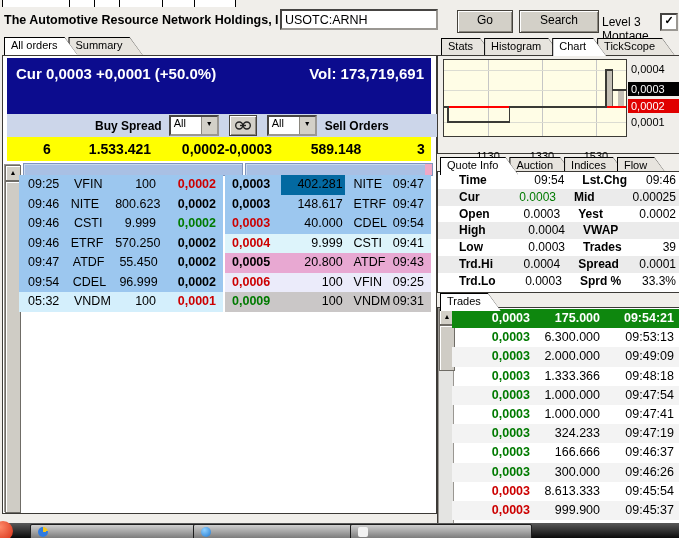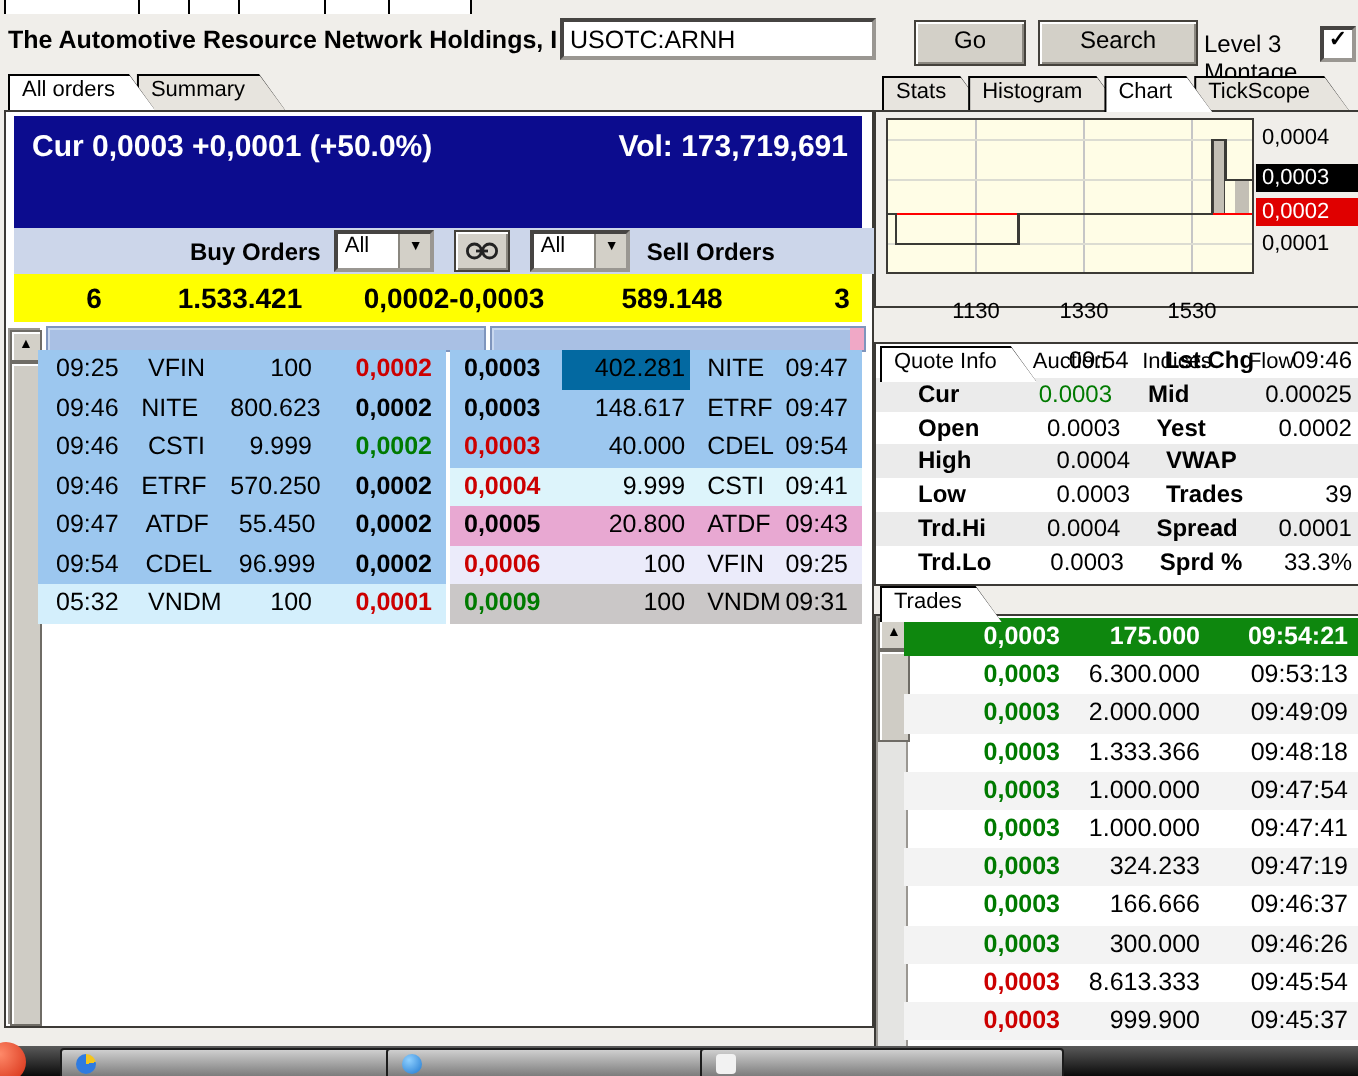--- a/index.html
+++ b/index.html
@@ -160,21 +160,21 @@
       </div>
   </div>
 
   <div class="abs left-panel">
     <div class="abs navy">
       <span class="cur-text">Cur 0,0003 +0,0001 (+50.0%)</span>
       <span class="vol-text">Vol: 173,719,691</span>
     </div>
 
     <div class="abs controls" style="padding-left:88px">
-      <span>Buy Orders</span>
+      <span>Buy Spread</span>
       <span class="combo" style="margin-left:7px">
         <span class="cv">All</span>
         <span class="cb">▼</span>
       </span>
       <span class="chain-btn" style="margin-left:10px">
         <svg width="16" height="9" viewBox="0 0 16 9">
           <rect x="0.7" y="1" width="7" height="7" rx="3.5" fill="none" stroke="#222" stroke-width="1.4"></rect>
           <rect x="8.3" y="1" width="7" height="7" rx="3.5" fill="none" stroke="#222" stroke-width="1.4"></rect>
           <line x1="5" y1="4.5" x2="11" y2="4.5" stroke="#222" stroke-width="1.4"></line>
         </svg>
@@ -312,21 +312,21 @@
     </div>
     <span class="xtick" style="left:30px">1130</span>
     <span class="xtick" style="left:84px">1330</span>
     <span class="xtick" style="left:138px">1530</span>
     <span class="ytick" style="top:6px">0,0004</span>
     <span class="ytick black-highlight" style="top:26px">0,0003</span>
     <span class="ytick red-highlight" style="top:43px">0,0002</span>
     <span class="ytick" style="top:59px">0,0001</span>
   </div>
 
-  <div class="abs tabrow" style="left:440px;top:173px">
+  <div class="abs tabrow" style="left:440px;top:157px">
     <div class="tab active">
         <span>Quote Info</span>
       </div>
     <div class="tab">
         <span>Auction</span>
       </div>
     <div class="tab">
         <span>Indices</span>
       </div>
     <div class="tab">

